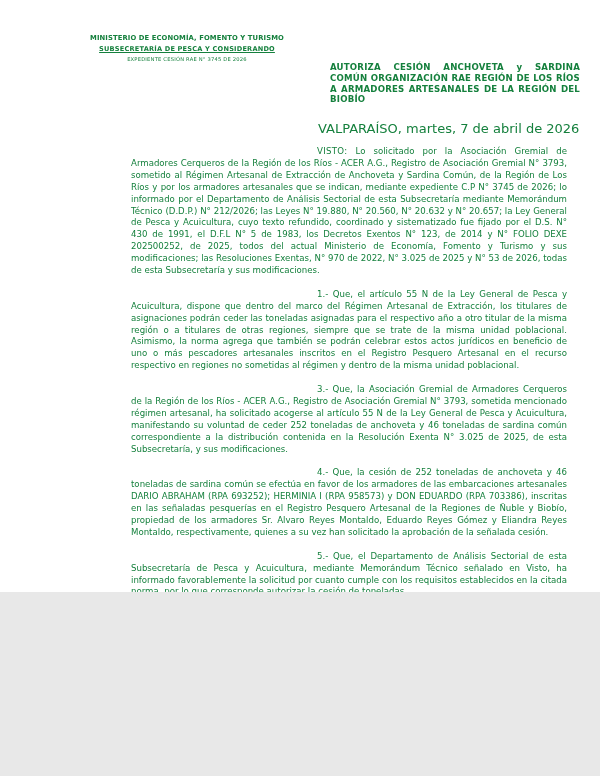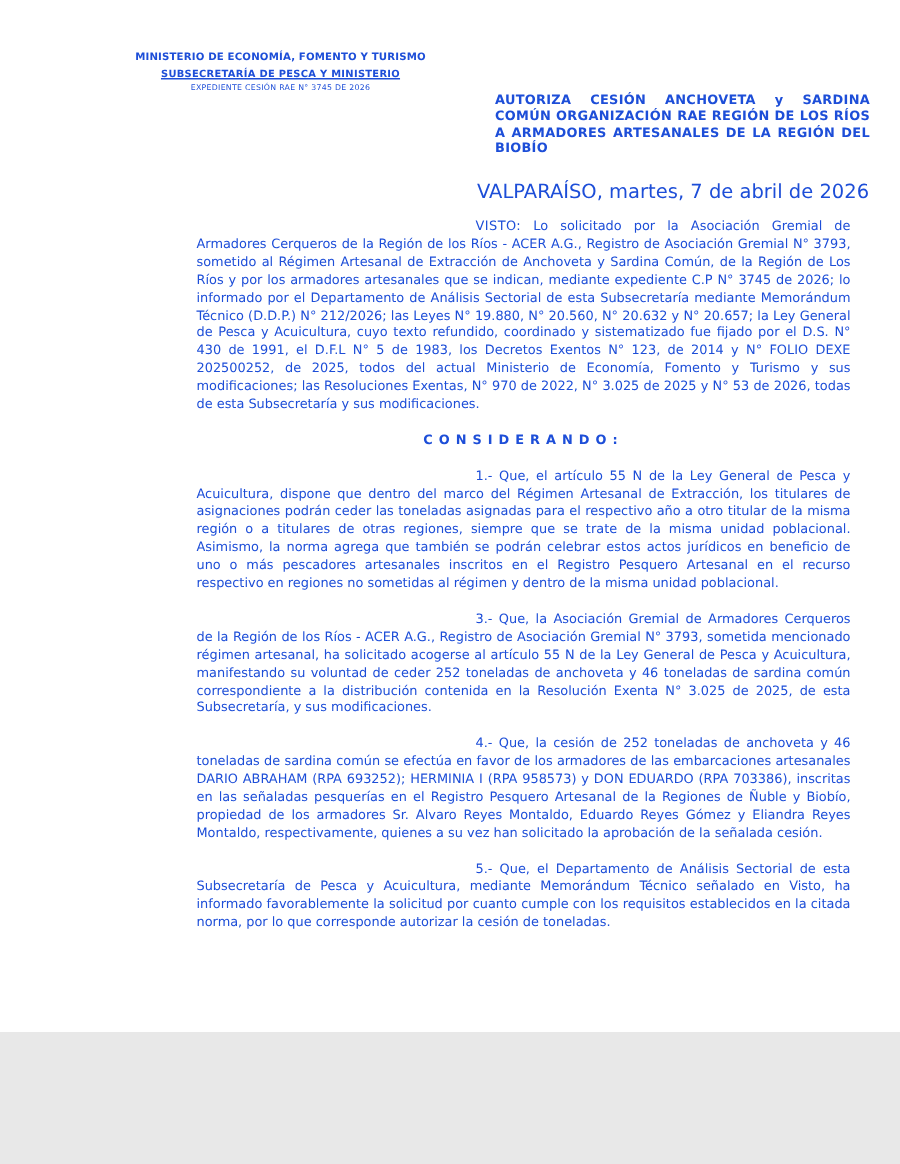--- a/index.html
+++ b/index.html
@@ -1,23 +1,23 @@
 <!DOCTYPE html>
 <html><head>
 <meta charset="utf-8">
 <style>
   html, body { margin: 0; padding: 0; background: #e8e8e8; }
   .page {
     position: relative;
     width: 600px;
-    height: 688px;
+    height: 592px;
     margin: 0 auto;
     background: #ffffff;
     font-family: "DejaVu Sans", "Liberation Sans", sans-serif;
-    color: #1d4ed8;
+    color: #15803d;
     overflow: hidden;
   }
 
   
   .letterhead {
     position: absolute;
     left: 86px; top: 34px;
     width: 202px;
     text-align: center;
   }
@@ -97,33 +97,32 @@
     font-size: 6.8px;
   }
 </style>
 </head>
 <body>
 
 <div class="page">
 
   <div class="letterhead">
     <div class="ministry">MINISTERIO DE ECONOMÍA, FOMENTO Y TURISMO</div>
-    <div class="subsecretaria">SUBSECRETARÍA DE PESCA Y MINISTERIO</div>
+    <div class="subsecretaria">SUBSECRETARÍA DE PESCA Y CONSIDERANDO</div>
     <div class="expediente">EXPEDIENTE CESIÓN RAE N° 3745 DE 2026</div>
   </div>
 
   <div class="title-block">AUTORIZA CESIÓN ANCHOVETA y SARDINA COMÚN ORGANIZACIÓN RAE REGIÓN DE LOS RÍOS A ARMADORES ARTESANALES DE LA REGIÓN DEL BIOBÍO</div>
 
   <div class="place-date">VALPARAÍSO, martes, 7 de abril de 2026</div>
 
 
   <div class="doc-body">
     <p class="indent"><span class="visto-label">VISTO:</span> <span>Lo solicitado por la Asociación Gremial de Armadores Cerqueros de la Región de los Ríos - ACER A.G., Registro de Asociación Gremial N° 3793, sometido al Régimen Artesanal de Extracción de Anchoveta y Sardina Común, de la Región de Los Ríos y por los armadores artesanales que se indican, mediante expediente C.P N° 3745 de 2026; lo informado por el Departamento de Análisis Sectorial de esta Subsecretaría mediante Memorándum Técnico (D.D.P.) N° 212/2026; las Leyes N° 19.880, N° 20.560, N° 20.632 y N° 20.657; la Ley General de Pesca y Acuicultura, cuyo texto refundido, coordinado y sistematizado fue fijado por el D.S. N° 430 de 1991, el D.F.L N° 5 de 1983, los Decretos Exentos N° 123, de 2014 y N° FOLIO DEXE 202500252, de 2025, todos del actual Ministerio de Economía, Fomento y Turismo y sus modificaciones; las Resoluciones Exentas, N° 970 de 2022, N° 3.025 de 2025 y N° 53 de 2026, todas de esta Subsecretaría y sus modificaciones.</span></p>
 
-    <p class="considerando-heading">CONSIDERANDO:</p>
 
     <p class="indent para-gap">1.- Que, el artículo 55 N de la Ley General de Pesca y Acuicultura, dispone que dentro del marco del Régimen Artesanal de Extracción, los titulares de asignaciones podrán ceder las toneladas asignadas para el respectivo año a otro titular de la misma región o a titulares de otras regiones, siempre que se trate de la misma unidad poblacional. Asimismo, la norma agrega que también se podrán celebrar estos actos jurídicos en beneficio de uno o más pescadores artesanales inscritos en el Registro Pesquero Artesanal en el recurso respectivo en regiones no sometidas al régimen y dentro de la misma unidad poblacional.</p>
     <p class="indent para-gap">3.- Que, la Asociación Gremial de Armadores Cerqueros de la Región de los Ríos - ACER A.G., Registro de Asociación Gremial N° 3793, sometida mencionado régimen artesanal, ha solicitado acogerse al artículo 55 N de la Ley General de Pesca y Acuicultura, manifestando su voluntad de ceder 252 toneladas de anchoveta y 46 toneladas de sardina común correspondiente a la distribución contenida en la Resolución Exenta N° 3.025 de 2025, de esta Subsecretaría, y sus modificaciones.</p>
     <p class="indent para-gap">4.- Que, la cesión de 252 toneladas de anchoveta y 46 toneladas de sardina común se efectúa en favor de los armadores de las embarcaciones artesanales DARIO ABRAHAM (RPA 693252); HERMINIA I (RPA 958573) y DON EDUARDO (RPA 703386), inscritas en las señaladas pesquerías en el Registro Pesquero Artesanal de la Regiones de Ñuble y Biobío, propiedad de los armadores Sr. Alvaro Reyes Montaldo, Eduardo Reyes Gómez y Eliandra Reyes Montaldo, respectivamente, quienes a su vez han solicitado la aprobación de la señalada cesión.</p>
     <p class="indent para-gap">5.- Que, el Departamento de Análisis Sectorial de esta Subsecretaría de Pesca y Acuicultura, mediante Memorándum Técnico señalado en Visto, ha informado favorablemente la solicitud por cuanto cumple con los requisitos establecidos en la citada norma, por lo que corresponde autorizar la cesión de toneladas.</p>
   </div>
 
   <div class="page-footer">Página 1 de 9</div>
 
 </div>

